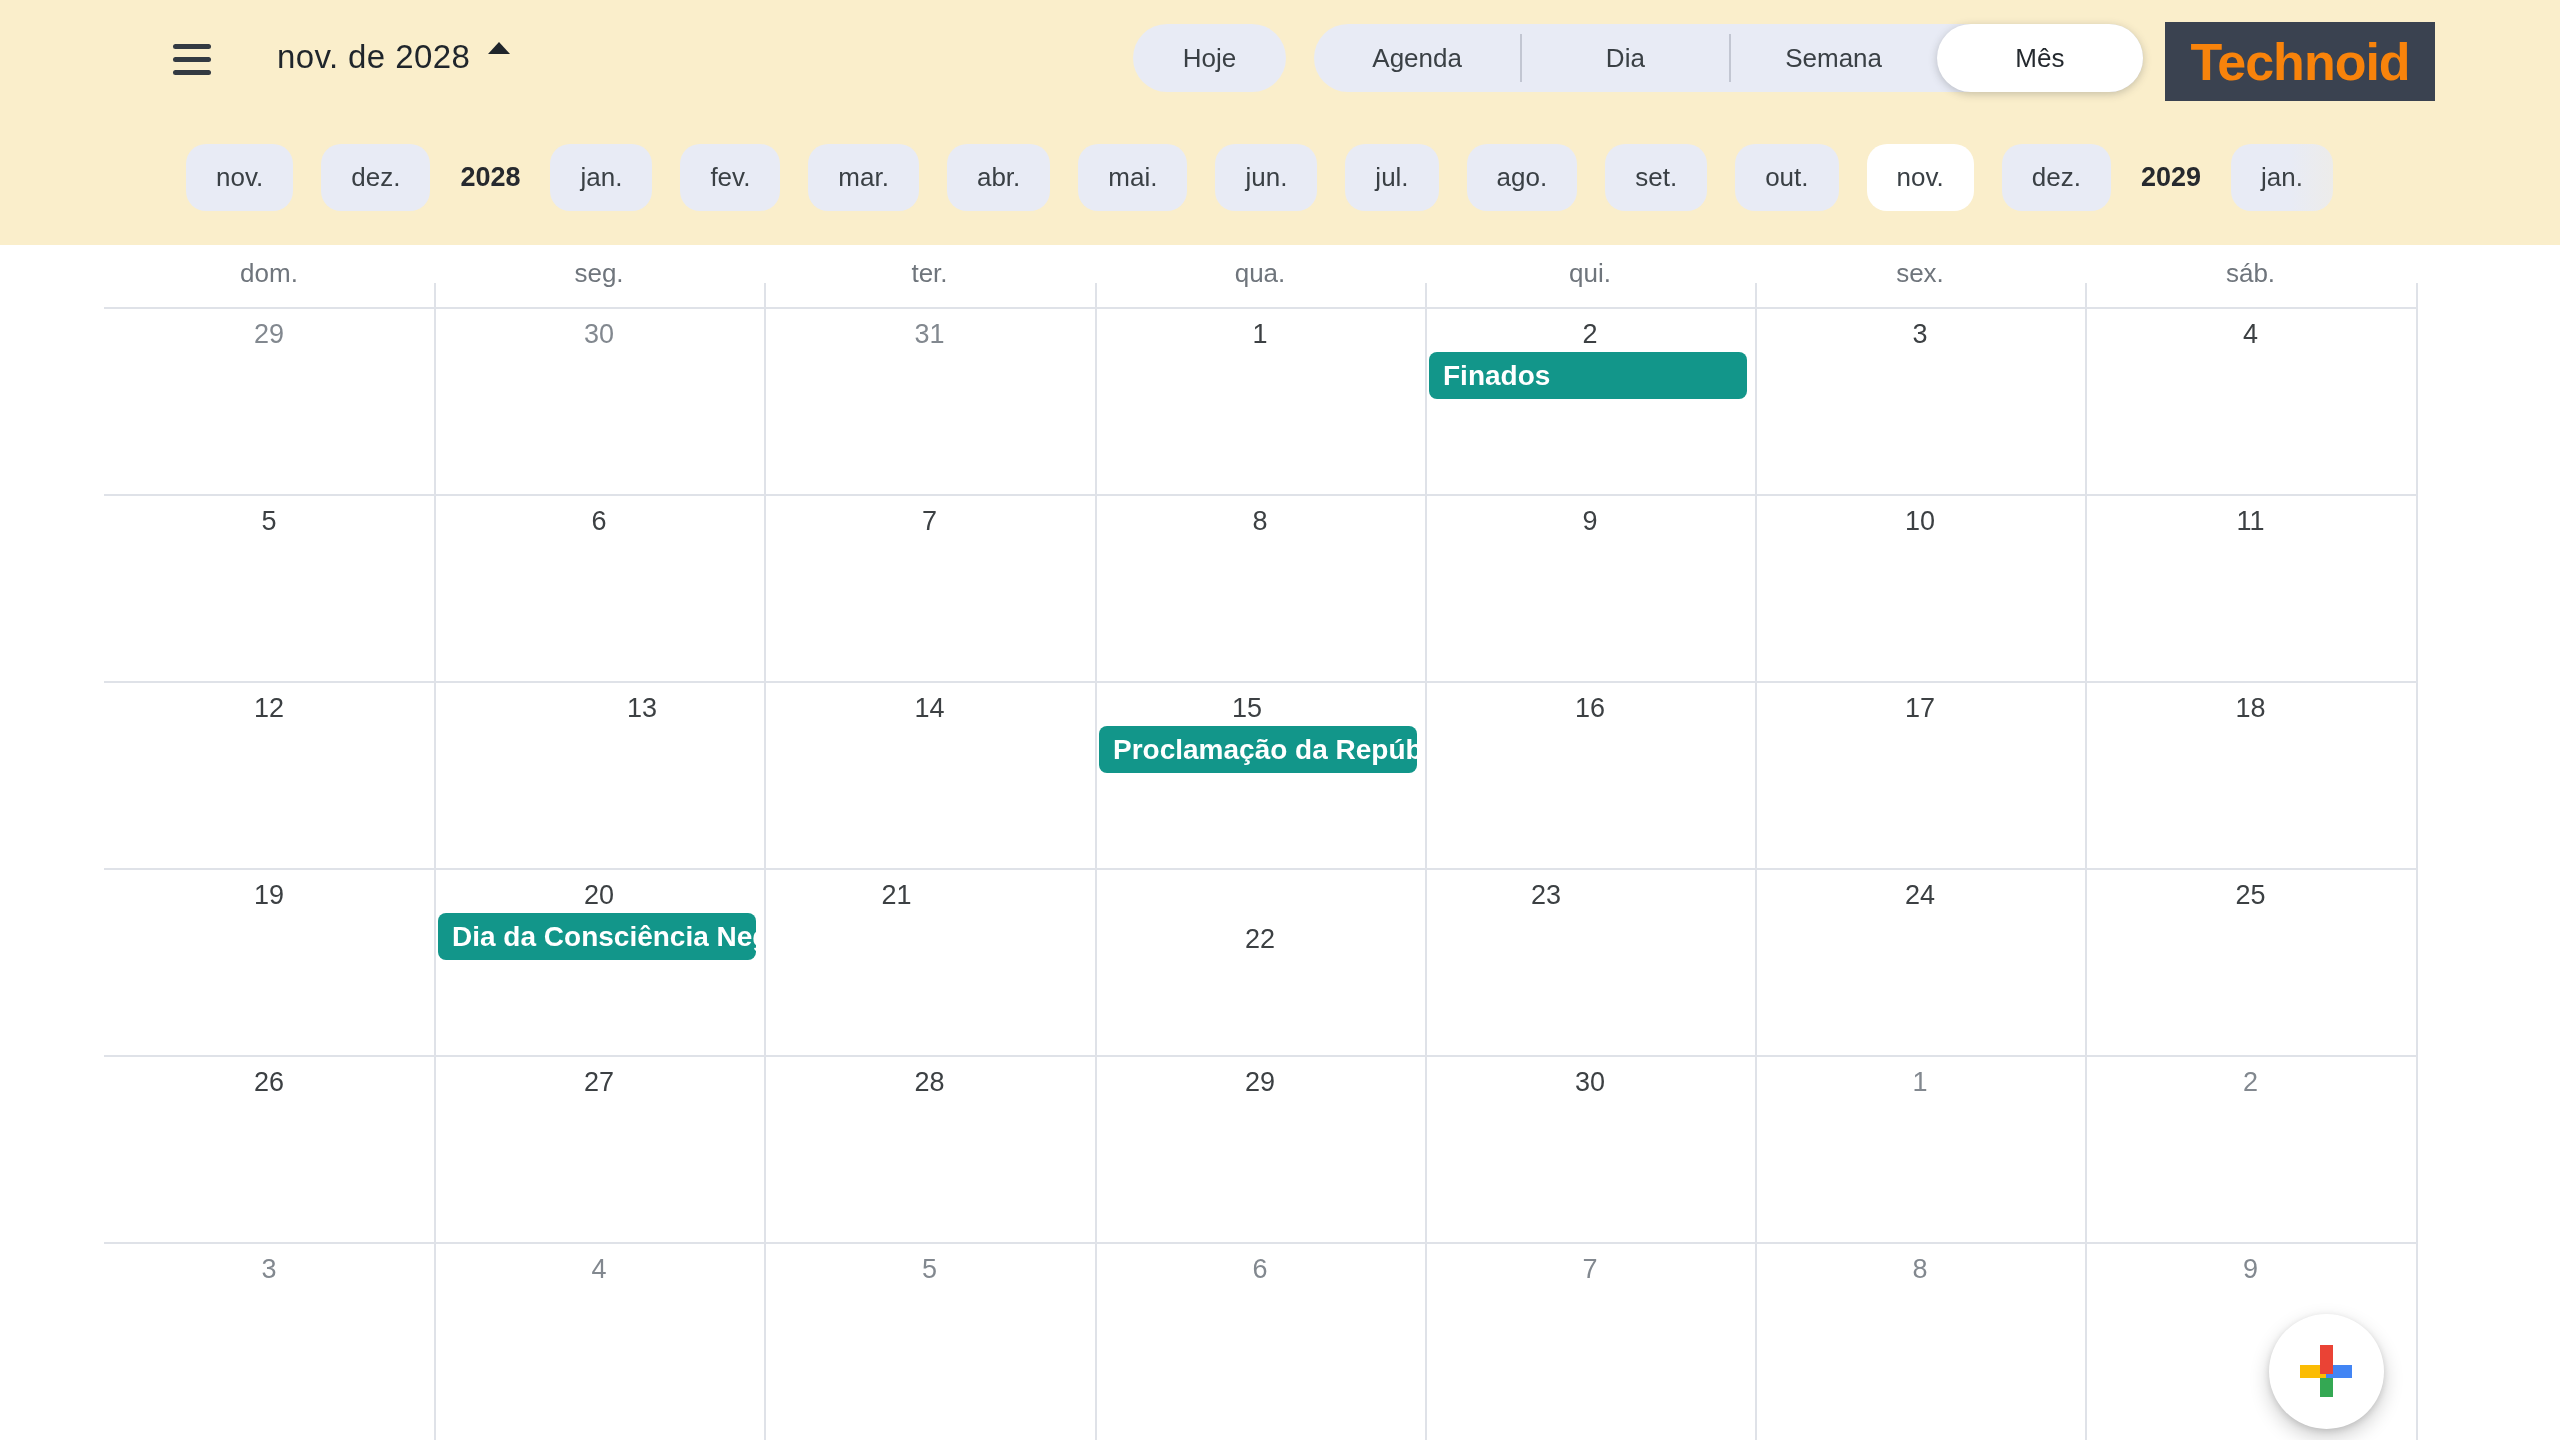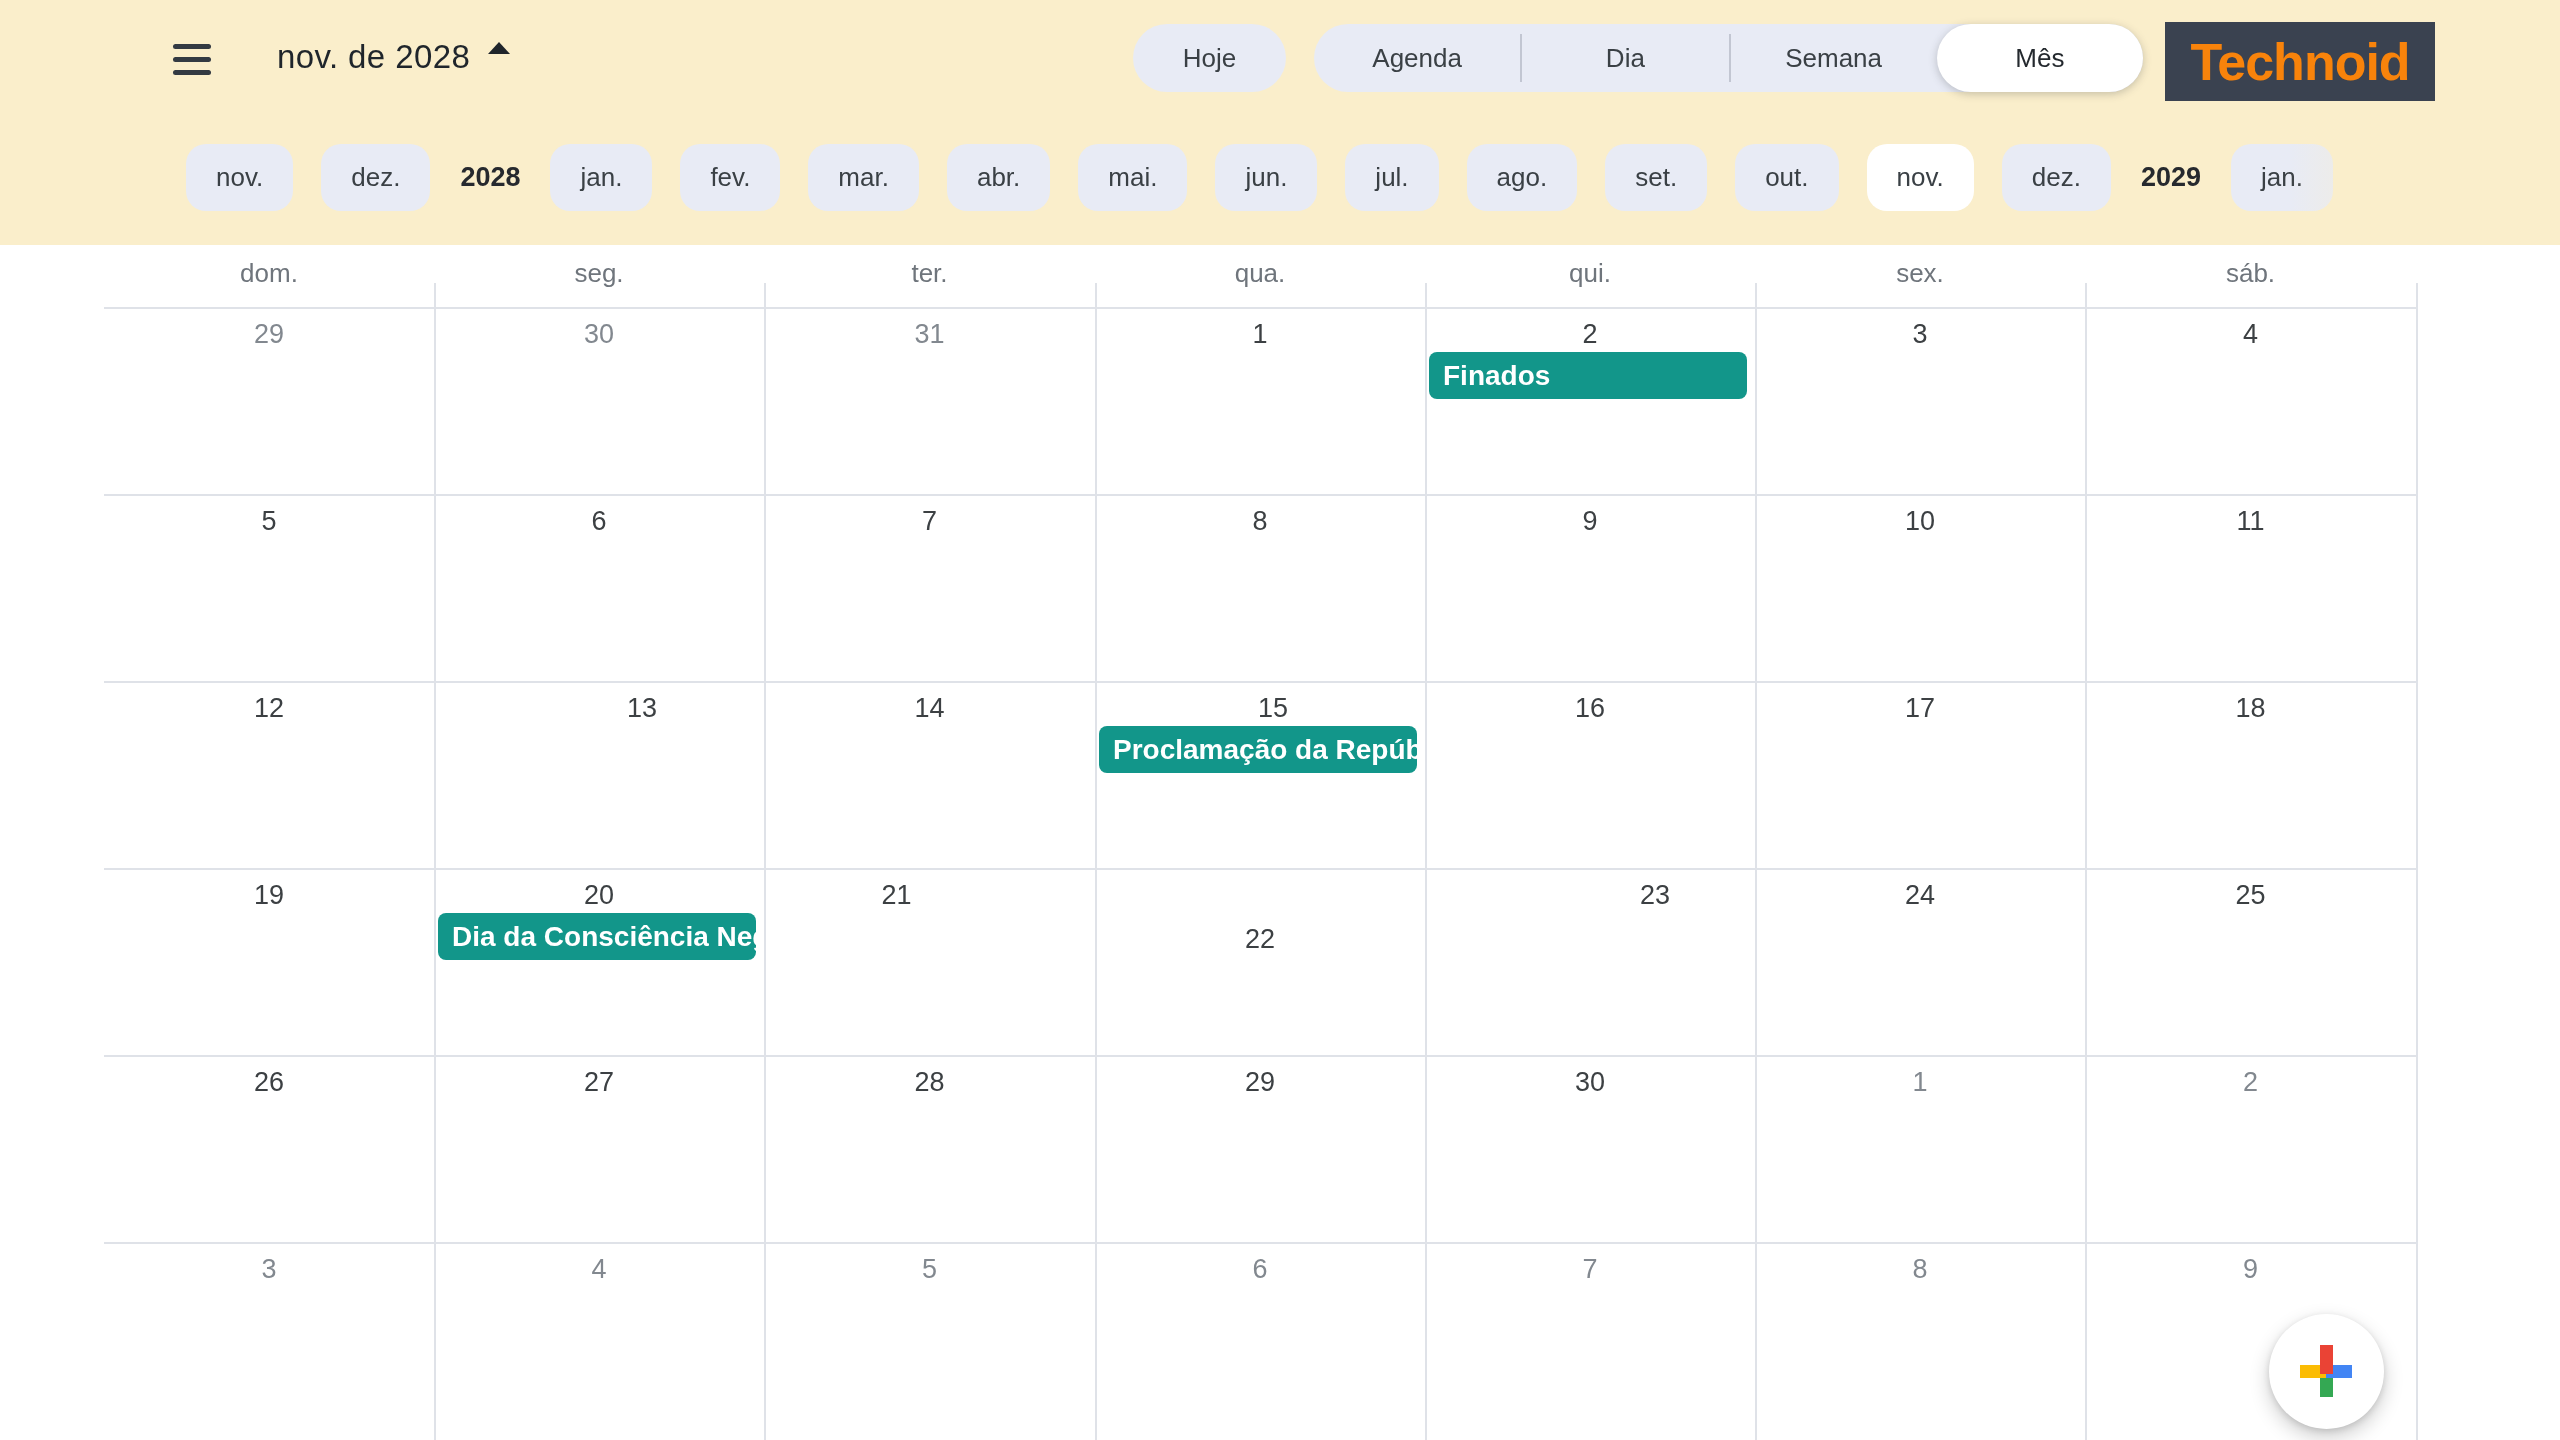--- a/index.html
+++ b/index.html
@@ -173,21 +173,21 @@
     </div>
     <div class="day-cell" style="left: 104px; top: 681px; width: 330px;">
       <div class="day-num">12</div>
     </div>
     <div class="day-cell" style="left: 434px; top: 681px; width: 360px; margin-left: 28px;">
       <div class="day-num">13</div>
     </div>
     <div class="day-cell" style="left: 764px; top: 681px; width: 331px;">
       <div class="day-num">14</div>
     </div>
-    <div class="day-cell" style="left: 1095px; top: 681px; width: 304px; padding-left: 26px;">
+    <div class="day-cell" style="left: 1095px; top: 681px; width: 304px;">
       <div class="day-num">15</div>
     </div>
     <div class="day-cell" style="left: 1425px; top: 681px; width: 330px;">
       <div class="day-num">16</div>
     </div>
     <div class="day-cell" style="left: 1755px; top: 681px; width: 330px;">
       <div class="day-num">17</div>
     </div>
     <div class="day-cell" style="left: 2085px; top: 681px; width: 331px;">
       <div class="day-num">18</div>
@@ -197,21 +197,21 @@
     </div>
     <div class="day-cell" style="left: 434px; top: 868px; width: 330px;">
       <div class="day-num">20</div>
     </div>
     <div class="day-cell" style="left: 764px; top: 868px; width: 265px;">
       <div class="day-num">21</div>
     </div>
     <div class="day-cell" style="left: 1095px; top: 868px; width: 330px; margin-top: 44px;">
       <div class="day-num">22</div>
     </div>
-    <div class="day-cell" style="left: 1490px; top: 868px; width: 330px;">
+    <div class="day-cell" style="left: 1381px; top: 868px; width: 330px;">
       <div class="day-num">23</div>
     </div>
     <div class="day-cell" style="left: 1755px; top: 868px; width: 330px;">
       <div class="day-num">24</div>
     </div>
     <div class="day-cell" style="left: 2085px; top: 868px; width: 331px;">
       <div class="day-num">25</div>
     </div>
     <div class="day-cell" style="left: 104px; top: 1055px; width: 330px;">
       <div class="day-num">26</div>

